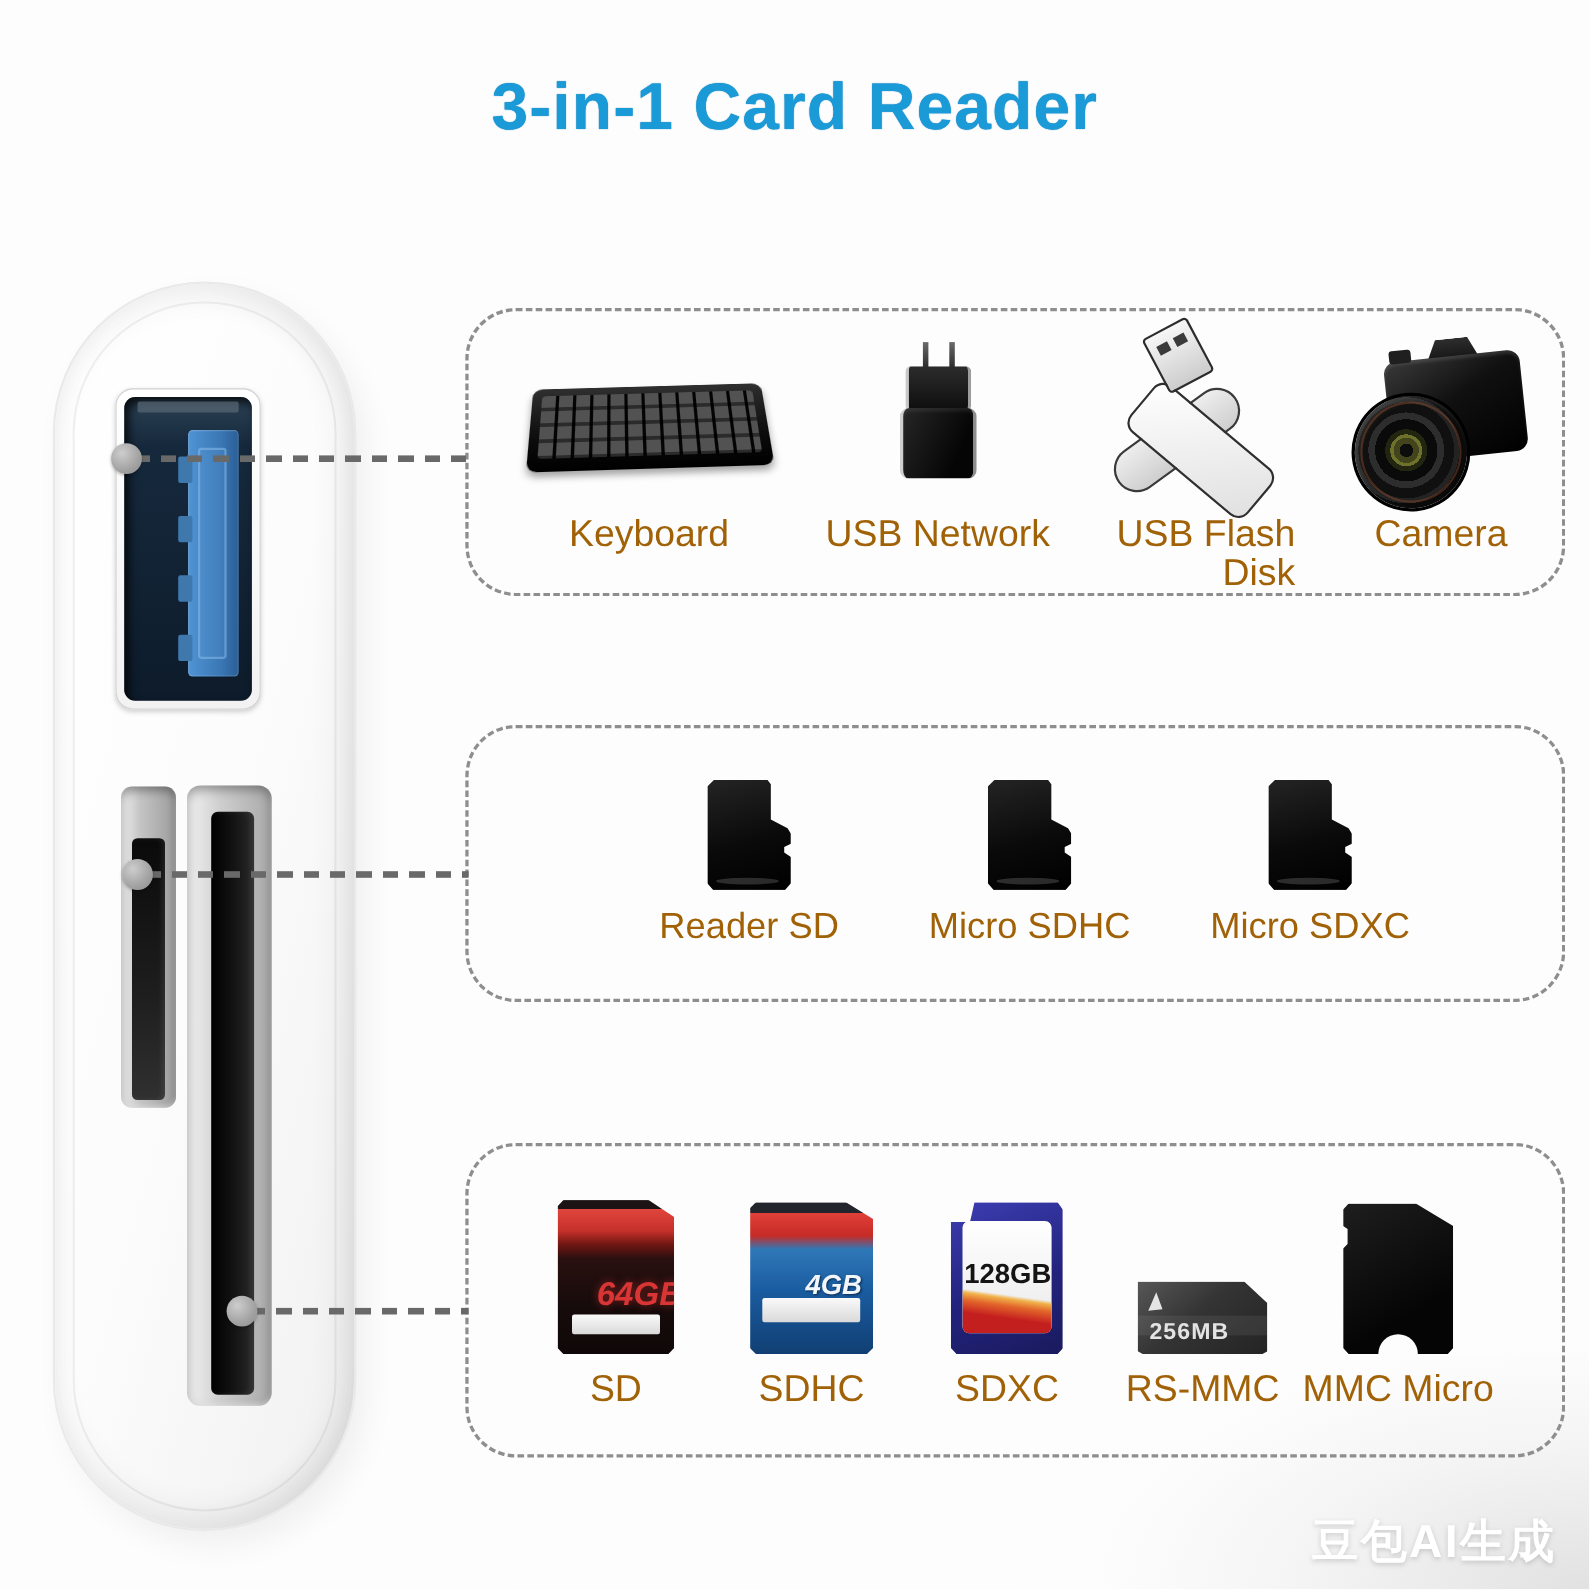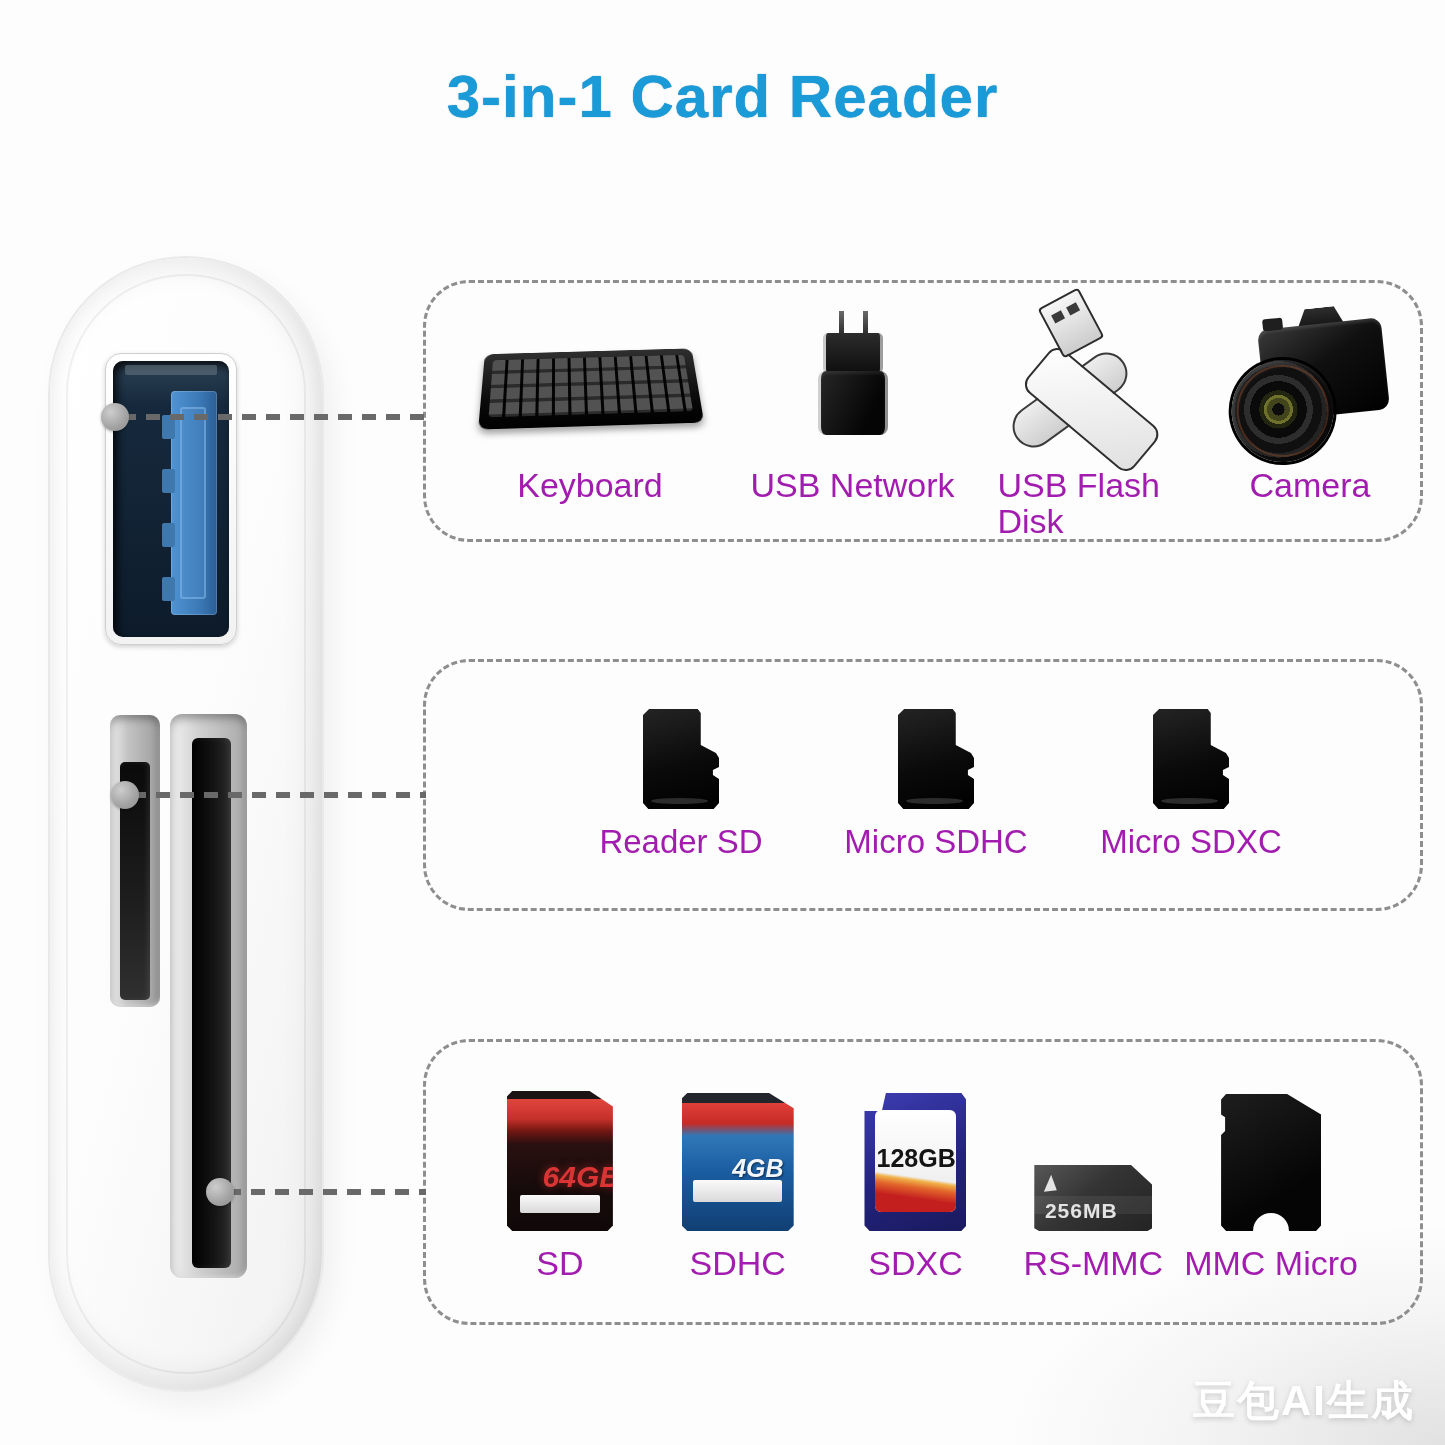--- a/index.html
+++ b/index.html
@@ -107,21 +107,21 @@
     border:3px dashed #8e8e8e; border-radius:46px;
     display:flex; align-items:flex-start; background:transparent;
   }
   .box1{ top:280px; height:262px; padding:26px 10px 0 14px; }
   .box2{ top:659px; height:252px; padding:47px 0 0 136px; gap:17px; }
   .box3{ top:1039px; height:286px; padding:49px 60px 0 45px; }
 
   .item{ display:flex; flex-direction:column; align-items:center; }
   .icon-area{ display:flex; align-items:flex-end; justify-content:center; }
   .label{
-    text-align:left; color:#a21caf; font-size:34px; line-height:1.06; margin-top:8px;
+    text-align:right; color:#a16207; font-size:34px; line-height:1.06; margin-top:8px;
   }
   .box1 .item.c1{width:300px;} .box1 .item.c2{width:225px;}
   .box1 .item.c3{width:245px;} .box1 .item.c4{width:200px;}
   .box1 .icon-area{ height:150px; }
   .box2 .item{ width:238px; }
   .box2 .icon-area{ height:100px; align-items:flex-end; }
   .box2 .label{ font-size:33px; margin-top:16px; }
   .box3 .item{ flex:1; }
   .box3 .icon-area{ height:140px; }
   .box3 .label{ margin-top:14px; }

